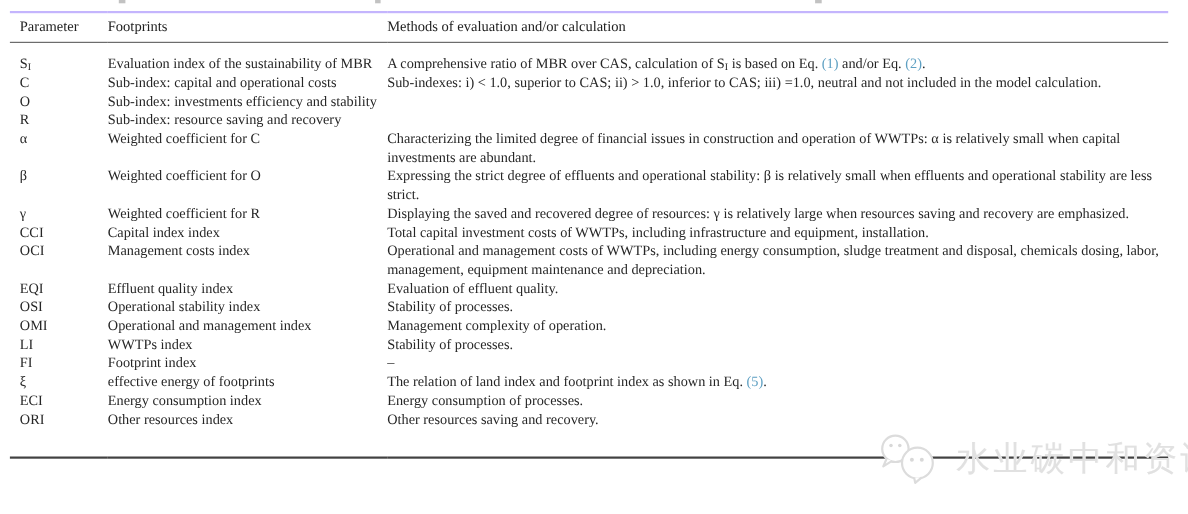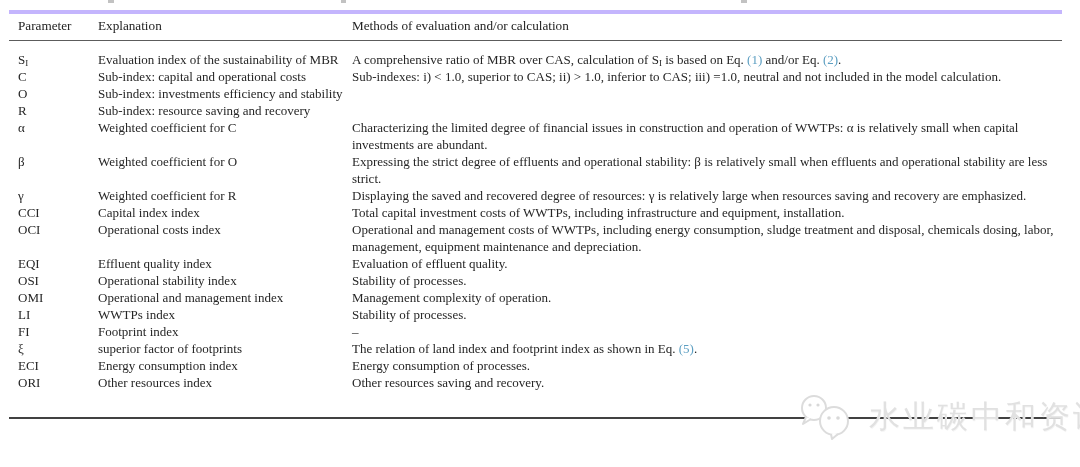--- a/index.html
+++ b/index.html
@@ -28,21 +28,21 @@
   .table-wrap {
     position: absolute;
     left: 9px;
     top: 10px;
     width: 1053px;
   }
 
   table.param-table {
     width: 100%;
     border-collapse: collapse;
-    border-top: 4px solid #c4b5fd;
+    border-top: 2px solid #c4b5fd;
     border-bottom: 2px solid #414141;
     font-size: 13px;
   }
 
   table.param-table thead th {
     font-weight: normal;
     text-align: left;
     font-size: 13.2px;
     line-height: 17px;
     padding: 3px 0 6px 0;
@@ -104,21 +104,21 @@
 <div class="table-wrap">
   <table class="param-table">
     <colgroup>
       <col style="width:89px">
       <col style="width:254px">
       <col>
     </colgroup>
     <thead>
       <tr>
         <th class="c-param">Parameter</th>
-        <th class="c-expl">Explanation</th>
+        <th class="c-expl">Footprints</th>
         <th class="c-methods">Methods of evaluation and/or calculation</th>
       </tr>
     </thead>
     <tbody id="table-body">
         <tr class="first-row">
           <td class="c-param">S<sub class="idx">I</sub></td>
           <td class="c-expl">Evaluation index of the sustainability of MBR</td>
           <td class="c-methods">A comprehensive ratio of MBR over CAS, calculation of S<sub class="idx">I</sub> is based on Eq. <span class="eq-link">(1)</span> and/or Eq. <span class="eq-link">(2)</span>.</td>
         </tr>
         <tr>
@@ -149,21 +149,21 @@
           <td class="c-expl">Weighted coefficient for R</td>
           <td class="c-methods">Displaying the saved and recovered degree of resources: γ is relatively large when resources saving and recovery are emphasized.</td>
         </tr>
         <tr>
           <td class="c-param">CCI</td>
           <td class="c-expl">Capital index index</td>
           <td class="c-methods">Total capital investment costs of WWTPs, including infrastructure and equipment, installation.</td>
         </tr>
         <tr>
           <td class="c-param">OCI</td>
-          <td class="c-expl">Operational costs index</td>
+          <td class="c-expl">Management costs index</td>
           <td class="c-methods">Operational and management costs of WWTPs, including energy consumption, sludge treatment and disposal, chemicals dosing, labor, management, equipment maintenance and depreciation.</td>
         </tr>
         <tr>
           <td class="c-param">EQI</td>
           <td class="c-expl">Effluent quality index</td>
           <td class="c-methods">Evaluation of effluent quality.</td>
         </tr>
         <tr>
           <td class="c-param">OSI</td>
           <td class="c-expl">Operational stability index</td>
@@ -179,21 +179,21 @@
           <td class="c-expl">WWTPs index</td>
           <td class="c-methods">Stability of processes.</td>
         </tr>
         <tr>
           <td class="c-param">FI</td>
           <td class="c-expl">Footprint index</td>
           <td class="c-methods">–</td>
         </tr>
         <tr>
           <td class="c-param">ξ</td>
-          <td class="c-expl">superior factor of footprints</td>
+          <td class="c-expl">effective energy of footprints</td>
           <td class="c-methods">The relation of land index and footprint index as shown in Eq. <span class="eq-link">(5)</span>.</td>
         </tr>
         <tr>
           <td class="c-param">ECI</td>
           <td class="c-expl">Energy consumption index</td>
           <td class="c-methods">Energy consumption of processes.</td>
         </tr>
         <tr class="last-row">
           <td class="c-param">ORI</td>
           <td class="c-expl">Other resources index</td>

